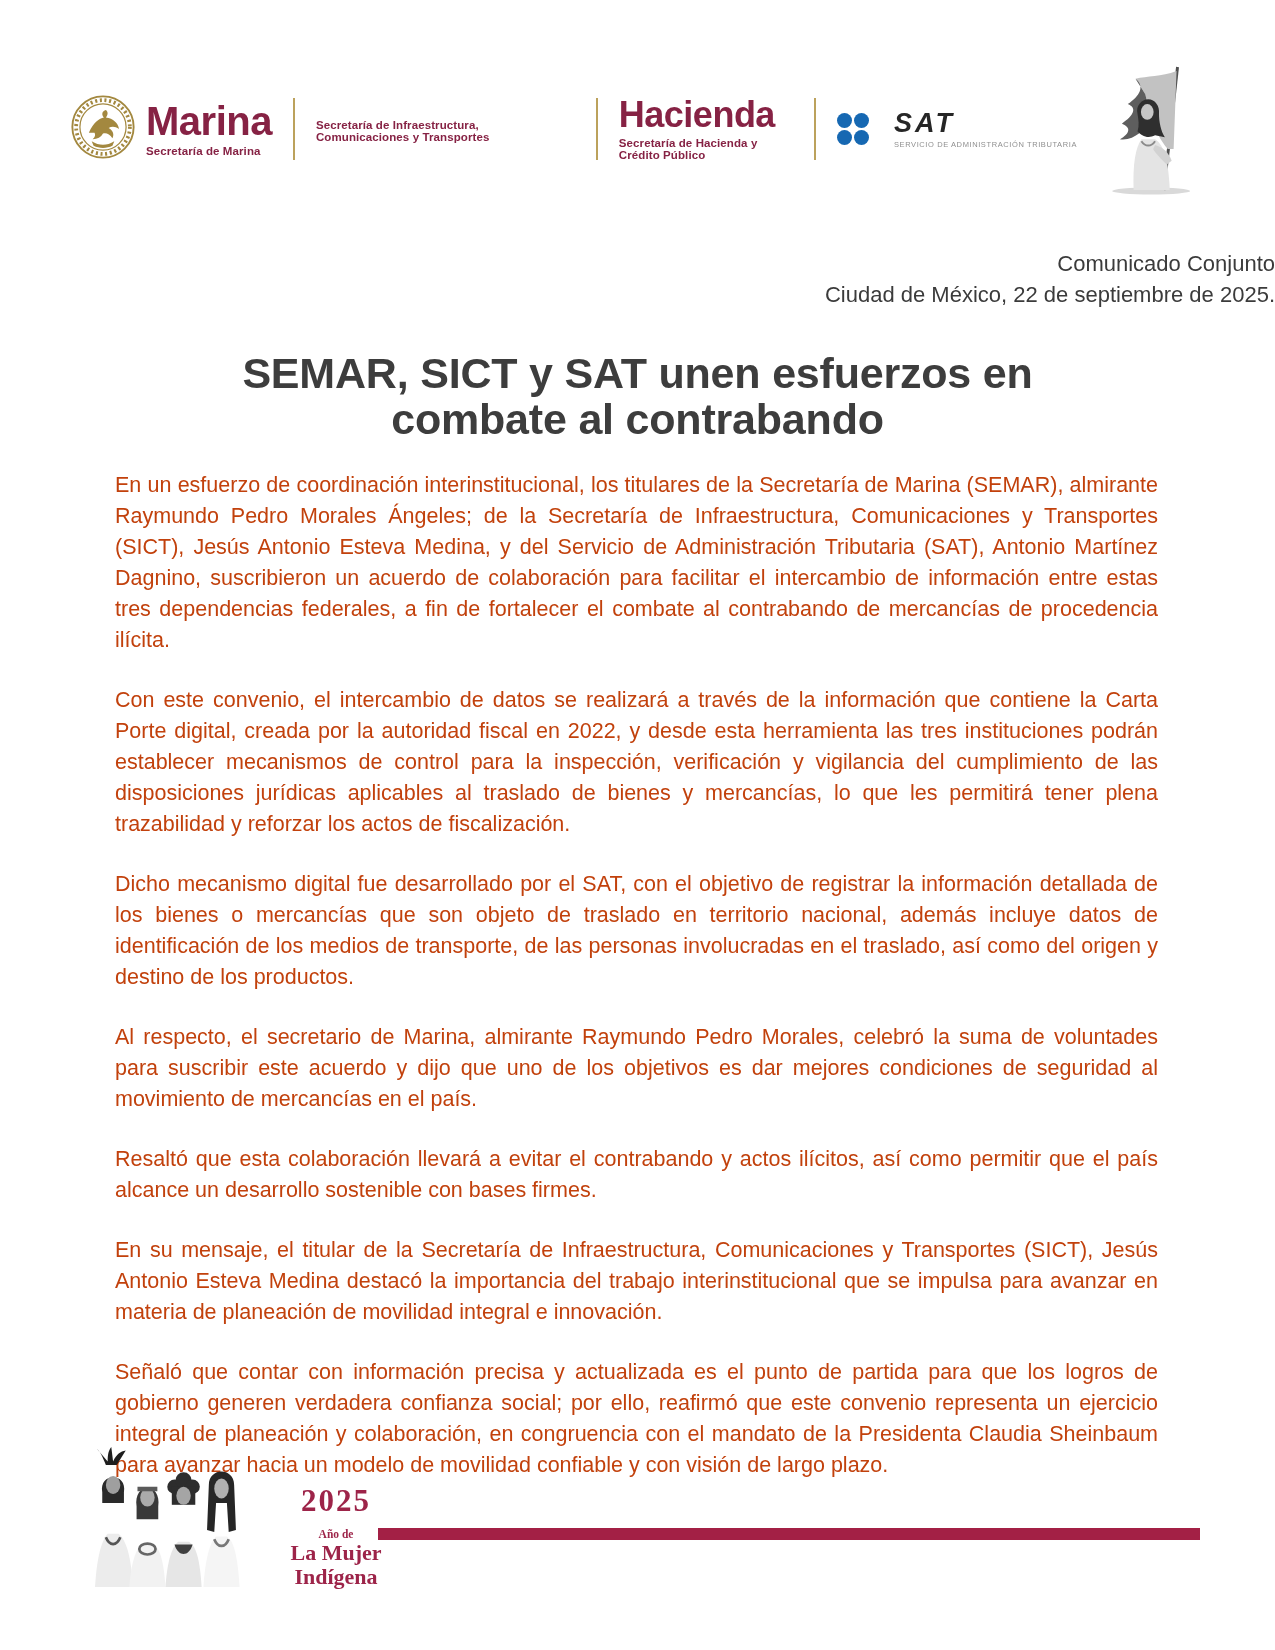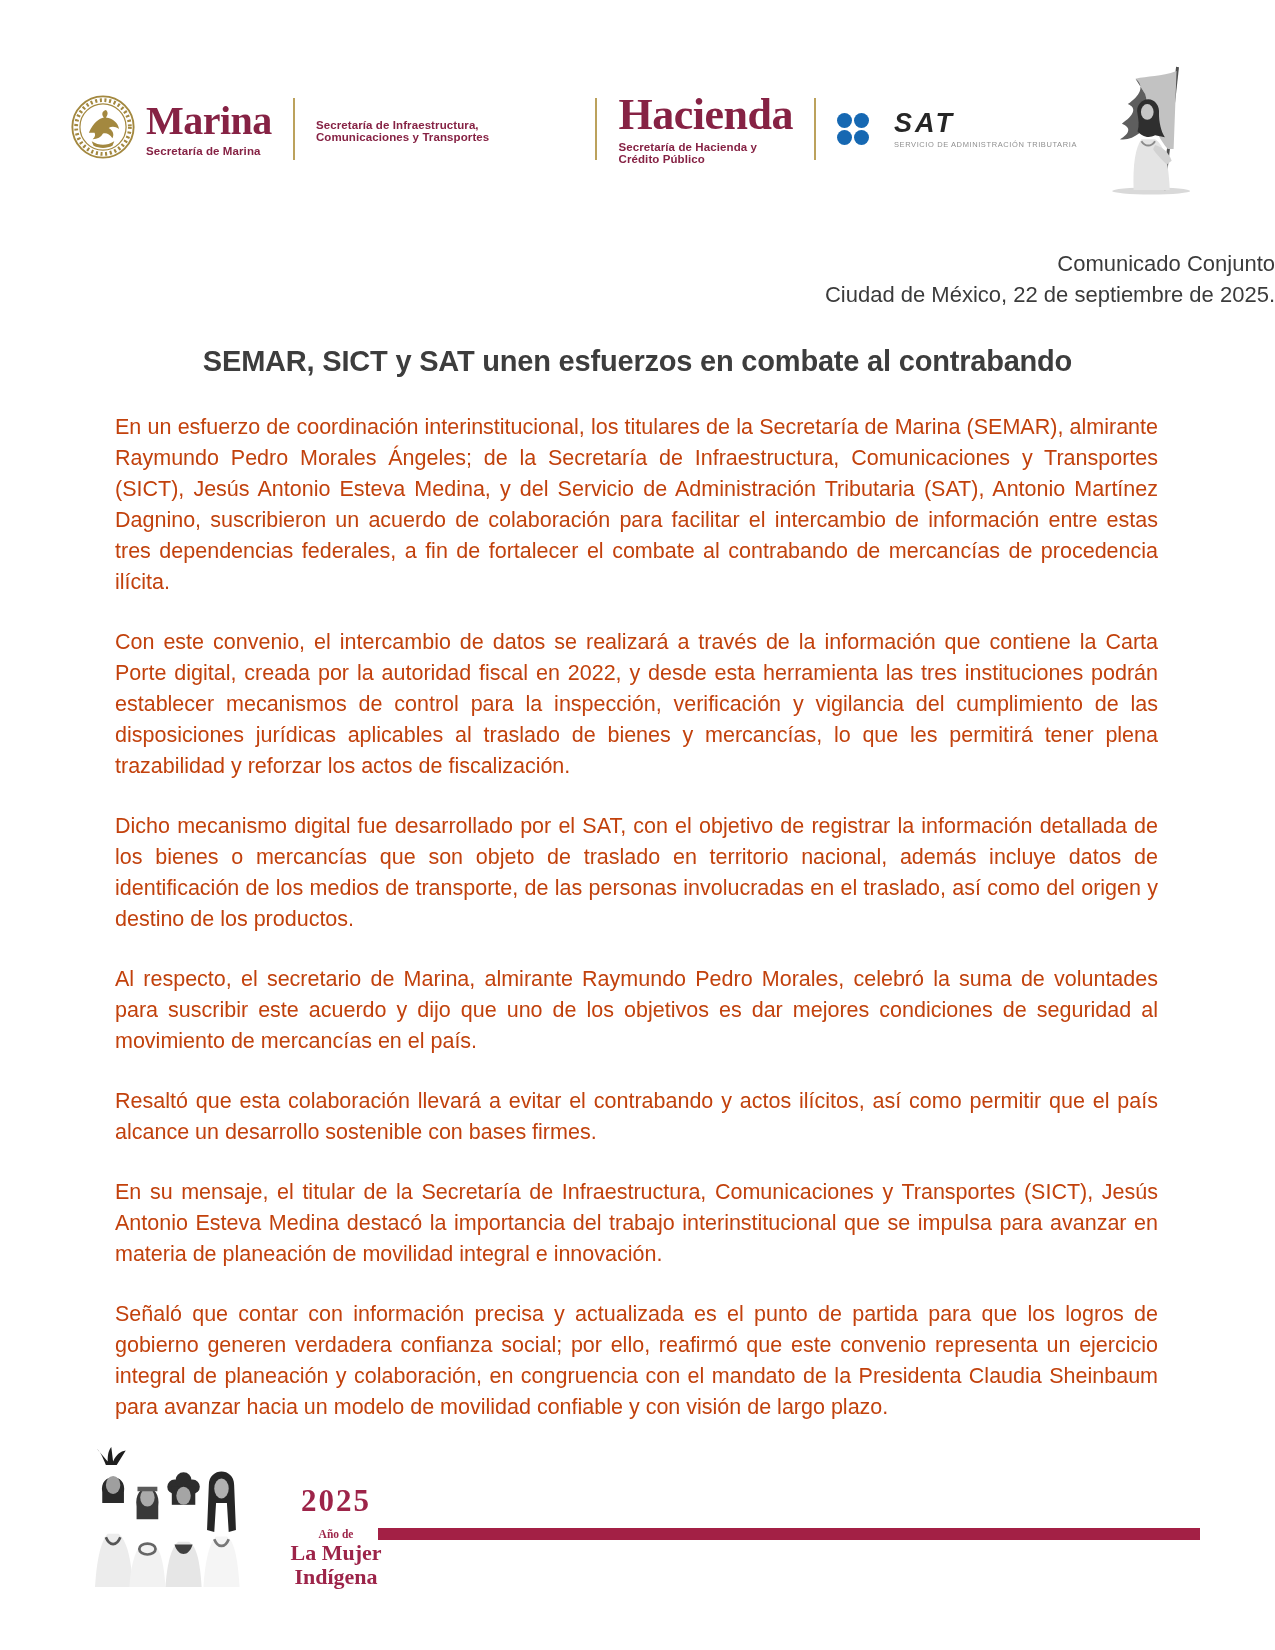--- a/index.html
+++ b/index.html
@@ -23,25 +23,25 @@
     margin: 58px 76px 0 70px;
     height: 142px;
   }
   .logo-group { display: flex; align-items: center; gap: 10px; }
   .logo-textblock { display: flex; flex-direction: column; }
   .logo-name {
     color: #862244;
     font-weight: 700;
     letter-spacing: -0.5px;
     line-height: 1;
-    font-family: Liberation Serif, serif;
+    font-family: Liberation Sans, sans-serif;
   }
   .logo-name.marina { font-size: 40px; }
   .logo-name.comunicaciones { font-size: 42px; }
-  .logo-name.hacienda { font-size: 44px; }
+  .logo-name.hacienda { font-size: 36px; }
   .logo-sub {
     color: #862244;
     font-weight: 700;
     font-size: 11.5px;
     margin-top: 4px;
     letter-spacing: 0.1px;
   }
   .hdr-divider {
     width: 2px;
     height: 62px;
@@ -79,24 +79,24 @@
   .dateline {
     margin-top: 48px;
     text-align: right;
     font-size: 22px;
     line-height: 31px;
     color: #3b3b3b;
   }
 
   
   .doc-title {
-    margin: 28px auto 0;
+    margin: 40px auto 0;
     max-width: 900px;
     text-align: center;
-    font-size: 29px;
+    font-size: 43px;
     line-height: 46px;
     font-weight: 700;
     color: #3d3d3d;
     letter-spacing: -0.2px;
   }
 
   
   .doc-body { margin: 28px 117px 0 115px; }
   .para {
     font-size: 21.5px;

